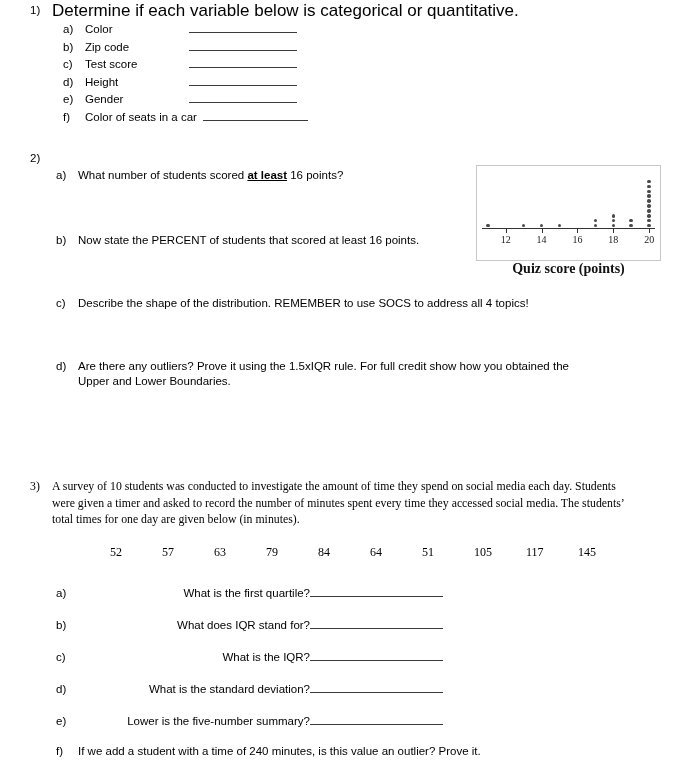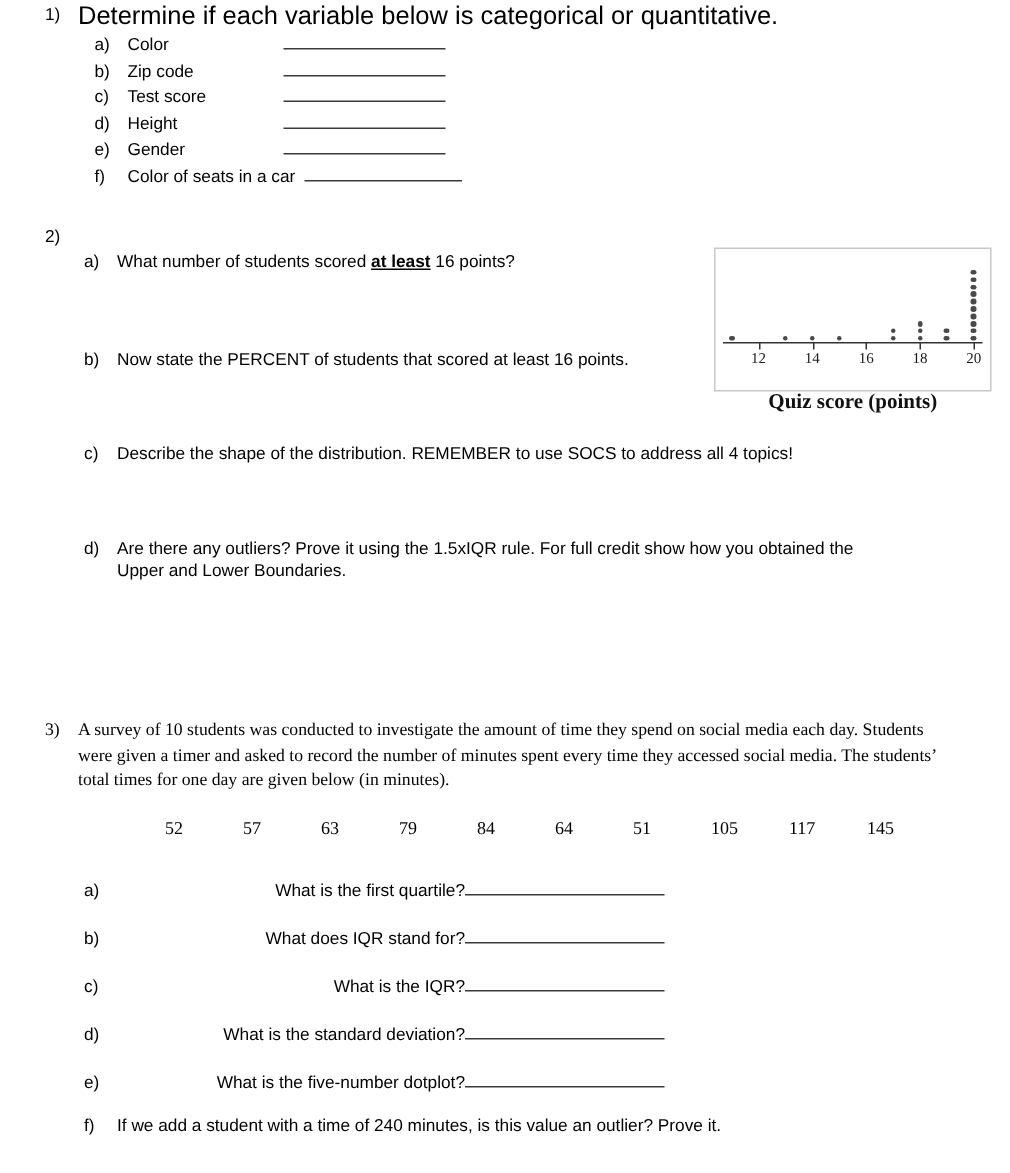--- a/index.html
+++ b/index.html
@@ -321,21 +321,21 @@
       <span class="qlabel">What is the IQR?</span>
       <span class="blank-line"></span>
     </li>
     <li class="sub-item">
       <span class="sub-letter">d)</span>
       <span class="qlabel">What is the standard deviation?</span>
       <span class="blank-line"></span>
     </li>
     <li class="sub-item">
       <span class="sub-letter">e)</span>
-      <span class="qlabel">What is the five-number dotplot?</span>
+      <span class="qlabel">Lower is the five-number summary?</span>
       <span class="blank-line"></span>
     </li>
     <li class="sub-item last">
       <span class="sub-letter">f)</span>
       <span>If we add a student with a time of 240 minutes, is this value an outlier? Prove it.</span>
     </li>
   </ul>
 </div>
 
 </body></html>

